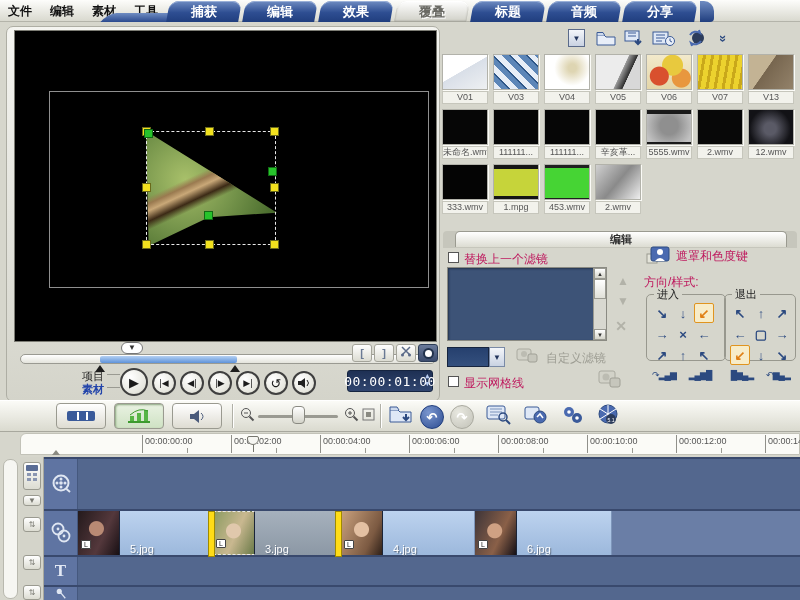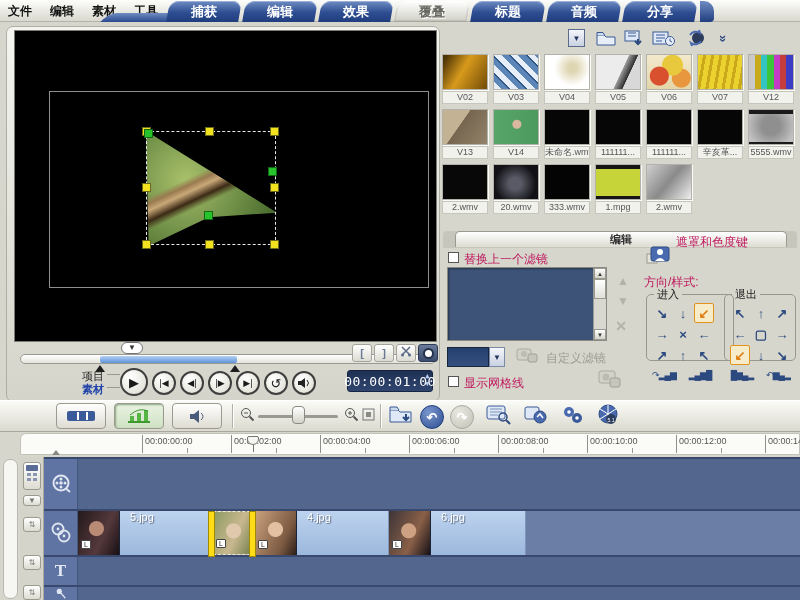--- a/index.html
+++ b/index.html
@@ -85,21 +85,21 @@
 #leftstrip{position:absolute;left:3px;top:459px;width:15px;height:140px;background:#f6f6f2;border:1px solid #b8b8ae;border-radius:7px}
 #btncol{position:absolute;left:20px;top:457px;width:24px;height:143px;background:#d4d4ca;border-right:1px solid #a8a89e}
 .smbtn{position:absolute;left:3px;width:18px;height:15px;background:linear-gradient(#fff,#dcdcd2);border:1px solid #9a9a90;border-radius:3px;font-size:8px;color:#7a7a72;text-align:center;line-height:13px;cursor:pointer}
 #scrolltri{position:absolute;left:52px;top:450px;width:0;height:0;border-left:4px solid transparent;border-right:4px solid transparent;border-bottom:5px solid #8a8a82}
 .trow{position:absolute;left:44px;width:756px;display:flex}
 .ticon{width:34px;background:#5f74a2;display:flex;align-items:center;justify-content:center;border-right:1px solid #45587e;cursor:pointer}
 .tbody{flex:1}
 #clips{position:absolute;left:78px;top:511px;height:44px;display:flex;z-index:2}
 .clip{position:relative;display:flex;height:44px;cursor:pointer}
 .cthumb{width:42px;height:44px;position:relative;border-right:1px solid #1a2438}
-.cbar{height:44px;background:linear-gradient(#bdd3ef,#9cb8dc);border-right:1px solid #7e96ba;display:flex;align-items:flex-start}
+.cbar{height:44px;background:linear-gradient(#bdd3ef,#9cb8dc);border-right:1px solid #7e96ba;display:flex;align-items:flex-end}
 .cname{color:#fff;font-size:11px;padding-left:10px;text-shadow:1px 1px 1px #5a6a80}
 .clip.selected .cbar{background:linear-gradient(#a6b1bd,#8c98a5)}
 .clip.selected .cthumb{border-top:1px dashed #e8e8e8;border-bottom:1px dashed #e8e8e8}
 .clip.selected::before{content:'';position:absolute;left:-5px;top:0;width:5px;height:100%;background:#ffdc17;border:1px solid #a08a00;z-index:3}
 .clip.selected::after{content:'';position:absolute;right:-1px;top:0;width:5px;height:100%;background:#ffdc17;border:1px solid #a08a00;z-index:3}
 .lbadge{position:absolute;left:3px;bottom:6px;width:10px;height:9px;background:#fff;border:1px solid #444;font-size:7px;line-height:8px;text-align:center;color:#222;border-radius:1px}
 .ttitle{font-family:"Liberation Serif",serif;font-size:17px;font-weight:bold;color:#e2e8f4}
 </style>
 </head>
 <body>
@@ -231,25 +231,25 @@
         <circle cx="13" cy="9" r="6" fill="#2c3c5c"></circle>
         <path d="M5 6a7 7 0 0 1 10-2l-1-3m2 11a7 7 0 0 1-10 2l1 3" stroke="#4a6ab0" stroke-width="2" fill="none"></path>
       </svg>
   </div>
   <div class="libico" style="left:712px">
     <span style="display:inline-block;transform:rotate(90deg);color:#2c4a80;font-weight:bold;font-size:13px">»</span>
   </div>
 
   <div id="gal">
 
-
-      <div style="width:48px">
-        <div class="gthumb" style="background:linear-gradient(120deg,#4a3205 5%,#d89a1c 45%,#7a5208 95%)"></div>
-        <div class="glabel">V02</div>
-      </div>
+      <div style="width:48px">
+        <div class="gthumb" style="background:linear-gradient(150deg,#ffffff 45%,#d9dfe8 46%,#eef0f2)"></div>
+        <div class="glabel">V01</div>
+      </div>
+
 
       <div style="width:48px">
         <div class="gthumb" style="background:repeating-linear-gradient(45deg,#e7eef7 0 5px,#5c86b8 5px 10px,#2e5788 10px 12px)"></div>
         <div class="glabel">V03</div>
       </div>
 
       <div style="width:48px">
         <div class="gthumb" style="background:radial-gradient(circle at 62% 38%,#ded5b2 0 4px,#ffffff 18px)"></div>
         <div class="glabel">V04</div>
       </div>
@@ -262,34 +262,26 @@
       <div style="width:48px">
         <div class="gthumb" style="background:radial-gradient(circle at 28% 62%,#d9502e 0 9px,transparent 10px),radial-gradient(circle at 58% 30%,#e8c93e 0 10px,transparent 11px),radial-gradient(circle at 78% 68%,#e8973e 0 9px,transparent 10px),linear-gradient(#f2e9cb,#e4d6a8)"></div>
         <div class="glabel">V06</div>
       </div>
 
       <div style="width:48px">
         <div class="gthumb" style="background:repeating-linear-gradient(100deg,#ecd22e 0 5px,#c9a81a 5px 8px)"></div>
         <div class="glabel">V07</div>
       </div>
 
-      <div style="width:48px">
-        <div class="gthumb" style="background:linear-gradient(90deg,#c9c9c9 0 14%,#c9a91c 14% 28%,#35c4c4 28% 42%,#3cc43c 42% 57%,#c43cc4 57% 71%,#c43c3c 71% 85%,#3c3cc4 85%)"></div>
-        <div class="glabel">V12</div>
-      </div>
 
       <div style="width:48px">
         <div class="gthumb" style="background:linear-gradient(125deg,#c3b394 40%,#77664f 41%,#93826a)"></div>
         <div class="glabel">V13</div>
       </div>
 
-      <div style="width:48px">
-        <div class="gthumb" style="background:radial-gradient(circle at 52% 42%,#d9b89e 0 4px,transparent 5px),linear-gradient(90deg,#57a568,#4c9a5e)"></div>
-        <div class="glabel">V14</div>
-      </div>
 
       <div style="width:48px">
         <div class="gthumb" style="background:#060606"></div>
         <div class="glabel">未命名.wmv</div>
       </div>
 
       <div style="width:48px">
         <div class="gthumb" style="background:#060606"></div>
         <div class="glabel">111111...</div>
       </div>
@@ -309,33 +301,37 @@
         <div class="glabel">5555.wmv</div>
       </div>
 
       <div style="width:48px">
         <div class="gthumb" style="background:#080808"></div>
         <div class="glabel">2.wmv</div>
       </div>
 
       <div style="width:48px">
         <div class="gthumb" style="background:radial-gradient(circle at 48% 55%,#5a5a66 0 6px,#121216 70%)"></div>
-        <div class="glabel">20.wmv</div>
+        <div class="glabel">12.wmv</div>
       </div>
 
       <div style="width:48px">
         <div class="gthumb" style="background:#040404"></div>
         <div class="glabel">333.wmv</div>
       </div>
 
       <div style="width:48px">
         <div class="gthumb" style="background:linear-gradient(180deg,#151515 0 4px,#c6d43a 4px 31px,#151515 31px)"></div>
         <div class="glabel">1.mpg</div>
       </div>
 
+      <div style="width:48px">
+        <div class="gthumb" style="background:linear-gradient(180deg,#202020 0 3px,#46d434 3px 33px,#202020 33px)"></div>
+        <div class="glabel">453.wmv</div>
+      </div>
 
       <div style="width:48px">
         <div class="gthumb" style="background:linear-gradient(130deg,#d0d0d0,#8a8a8a 50%,#efefef)"></div>
         <div class="glabel">2.wmv</div>
       </div>
     </div>
 
   <div id="edithdrstrip"></div>
   <div id="edittab">编辑</div>
 
@@ -375,25 +371,25 @@
   </div>
 
   <div class="ticobtn" style="left:646px;top:246px">
     <svg width="26" height="19" viewBox="0 0 26 19">
         <rect x="1" y="8" width="10" height="9" fill="#e4e4da" stroke="#9a9a90"></rect>
         <rect x="5" y="1" width="18" height="14" rx="2" fill="#4a6ab0" stroke="#2c4a80"></rect>
         <circle cx="14" cy="6" r="3" fill="#fff"></circle>
         <path d="M9 15q5-6 10 0z" fill="#fff"></path>
       </svg>
   </div>
-  <span class="elabel" style="left:676px;top:234px">遮罩和色度键</span>
+  <span class="elabel" style="left:676px;top:248px">遮罩和色度键</span>
 
   <span class="elabel" style="left:644px;top:274px">方向/样式:</span>
 
-  <fieldset class="dirset" style="left:646px;top:287px;width:88px;height:74px">
+  <fieldset class="dirset" style="left:646px;top:287px;width:80px;height:74px">
     <legend>进入</legend>
     <div class="dgrid">
 
     <div class="dcell">↘</div>
         <div class="dcell">↓</div>
         <div class="dcell hl">↙</div>
         <div class="dcell">→</div>
         <div class="dcell">×</div>
         <div class="dcell">←</div>
         <div class="dcell">↗</div>
@@ -607,20 +603,23 @@
         </div>
         <div class="cbar" style="width:93px">
           <span class="cname">5.jpg</span>
         </div>
       </div>
 
       <div class="clip selected">
         <div class="cthumb" style="background:radial-gradient(circle at 50% 45%,#e0c8ac 0 7px,transparent 8px),linear-gradient(115deg,#8a9a60,#c9b890 55%,#6a7a48)">
           <span class="lbadge">L</span>
         </div>
+        <div class="cbar" style="width:86px">
+          <span class="cname">3.jpg</span>
+        </div>
       </div>
 
       <div class="clip">
         <div class="cthumb" style="background:radial-gradient(circle at 50% 42%,#e3c0a2 0 7px,transparent 8px),linear-gradient(115deg,#caa27e,#7c5a42 70%,#2e2018)">
           <span class="lbadge">L</span>
         </div>
         <div class="cbar" style="width:92px">
           <span class="cname">4.jpg</span>
         </div>
       </div>

